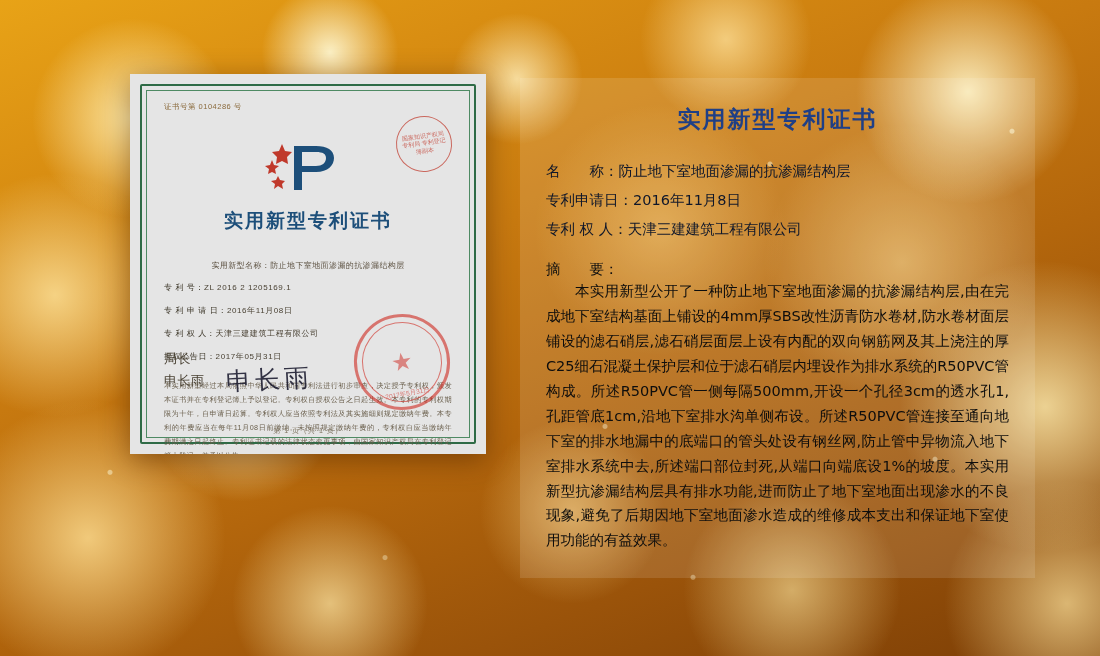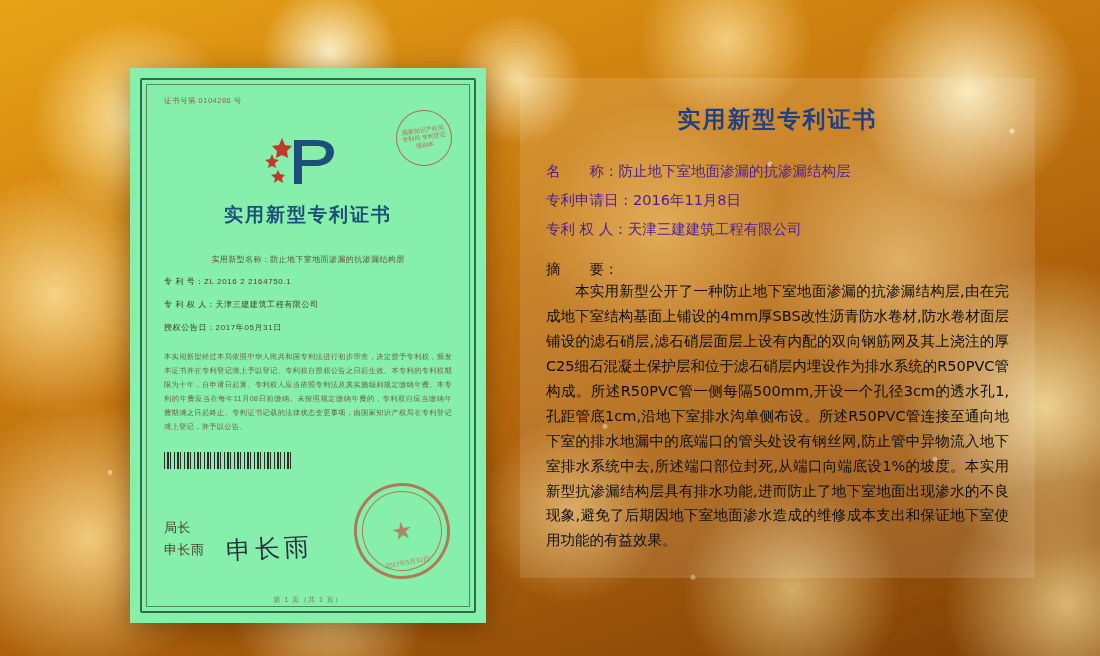--- a/index.html
+++ b/index.html
@@ -52,24 +52,24 @@
       radial-gradient(circle at 10% 72%, rgba(255,255,225,0.45) 0 2px, transparent 3px),
       radial-gradient(circle at 92% 20%, rgba(255,255,225,0.5) 0 2px, transparent 3px),
       radial-gradient(circle at 35% 85%, rgba(255,255,225,0.35) 0 2px, transparent 3px),
       radial-gradient(circle at 63% 88%, rgba(255,255,225,0.35) 0 2px, transparent 3px);
   }
 
   
   #certificate {
     position: absolute;
     left: 130px;
-    top: 68px;
+    top: 74px;
     width: 356px;
-    height: 555px;
-    background: #86efac;
+    height: 380px;
+    background: #e5e5e5;
     box-shadow: 0 6px 26px rgba(60,25,0,0.45);
     overflow: hidden;
   }
   .cert-border {
     position: absolute;
     inset: 10px;
     border: 2px solid #2f6b46;
     border-radius: 2px;
   }
   .cert-border::after {
@@ -238,21 +238,21 @@
     text-align: center;
     font-family: "DejaVu Sans", sans-serif;
     font-size: 23px;
     font-weight: bold;
     color: #1f3f86;
     letter-spacing: 2px;
     margin: 8px 0 22px 0;
   }
   .meta-row {
     font-size: 14.5px;
-    color: #4c1d95;
+    color: #0f172a;
     line-height: 2.0;
     font-family: "DejaVu Sans", sans-serif;
     white-space: nowrap;
   }
   .meta-label { letter-spacing: 0; }
   .abstract-head {
     margin-top: 16px;
     font-size: 14.5px;
     font-family: Liberation Sans, sans-serif;
     color: #101010;
@@ -287,21 +287,24 @@
         <path d="M8 22 l2 5 5 1 -4 3 1 5 -4 -2 -4 2 1 -5 -4 -3 5 -1 z" fill="#c0392b"></path>
         <path d="M14 38 l2 4 5 1 -3 3 1 5 -5 -3 -4 3 1 -5 -4 -3 5 -1 z" fill="#c0392b"></path>
       </svg>
     </div>
 
     <div class="cert-title">实用新型专利证书</div>
 
     <div class="cert-subline">实用新型名称：防止地下室地面渗漏的抗渗漏结构层</div>
 
     <div class="cert-field">
-      <span class="lbl">专 利 号：</span><span>ZL 2016 2 2164750.1</span>
+      <span class="lbl">专 利 号：</span><span>ZL 2016 2 1205169.1</span>
+    </div>
+    <div class="cert-field">
+      <span class="lbl">专 利 申 请 日：</span><span>2016年11月08日</span>
     </div>
     <div class="cert-field">
       <span class="lbl">专 利 权 人：</span><span>天津三建建筑工程有限公司</span>
     </div>
     <div class="cert-field">
       <span class="lbl">授权公告日：</span><span>2017年05月31日</span>
     </div>
 
     <div class="cert-para">本实用新型经过本局依照中华人民共和国专利法进行初步审查，决定授予专利权，颁发本证书并在专利登记簿上予以登记。专利权自授权公告之日起生效。本专利的专利权期限为十年，自申请日起算。专利权人应当依照专利法及其实施细则规定缴纳年费。本专利的年费应当在每年11月08日前缴纳。未按照规定缴纳年费的，专利权自应当缴纳年费期满之日起终止。专利证书记载的法律状态变更事项，由国家知识产权局在专利登记簿上登记，并予以公告。</div>
 

